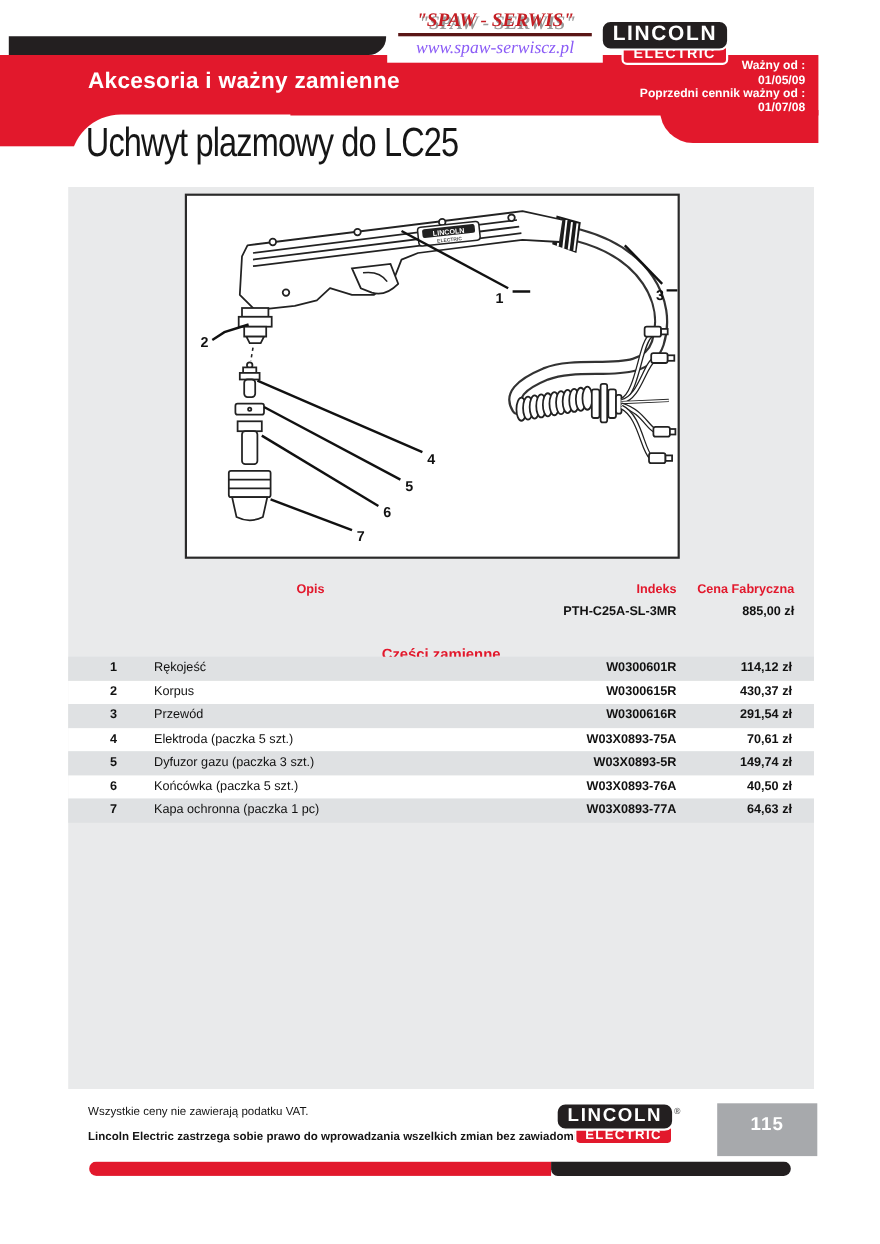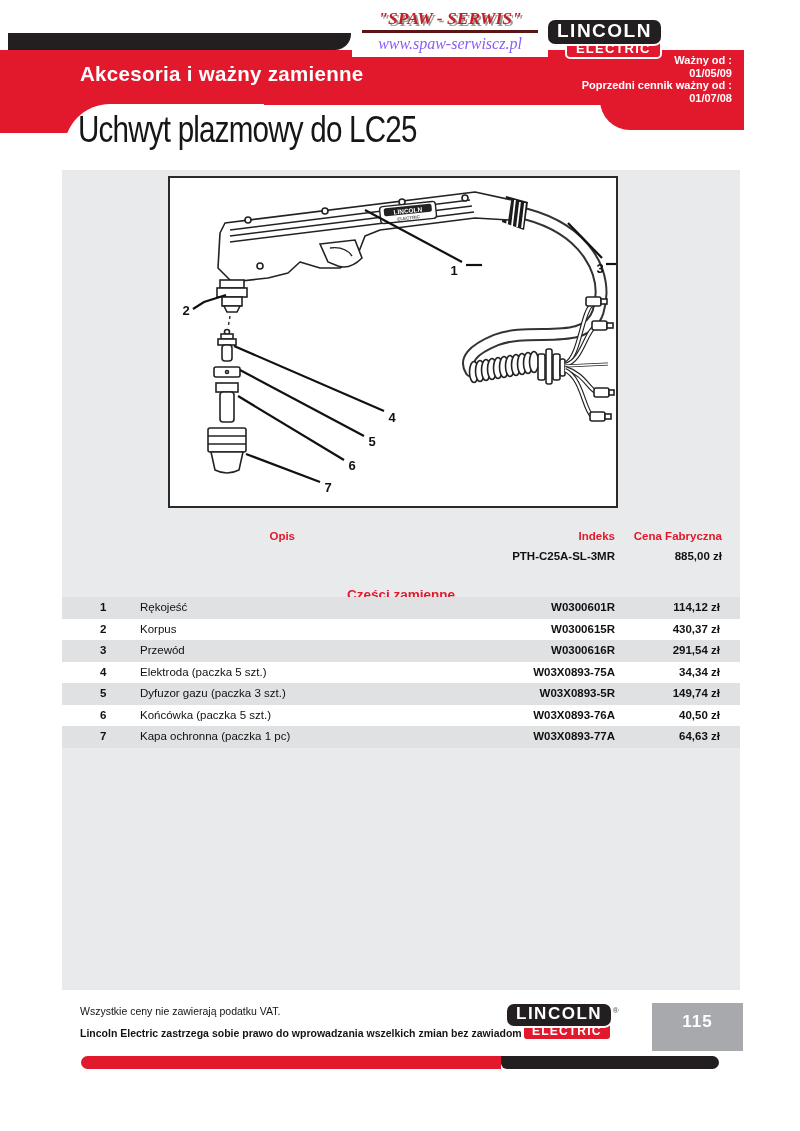--- a/index.html
+++ b/index.html
@@ -289,21 +289,21 @@
     <div class="part-row">
       <span class="part-no">3</span>
       <span class="part-name">Przewód</span>
       <span class="part-index">W0300616R</span>
       <span class="part-price">291,54 zł</span>
     </div>
     <div class="part-row">
       <span class="part-no">4</span>
       <span class="part-name">Elektroda (paczka 5 szt.)</span>
       <span class="part-index">W03X0893-75A</span>
-      <span class="part-price">34,34 zł</span>
+      <span class="part-price">70,61 zł</span>
     </div>
     <div class="part-row">
       <span class="part-no">5</span>
       <span class="part-name">Dyfuzor gazu (paczka 3 szt.)</span>
       <span class="part-index">W03X0893-5R</span>
       <span class="part-price">149,74 zł</span>
     </div>
     <div class="part-row">
       <span class="part-no">6</span>
       <span class="part-name">Końcówka (paczka 5 szt.)</span>

